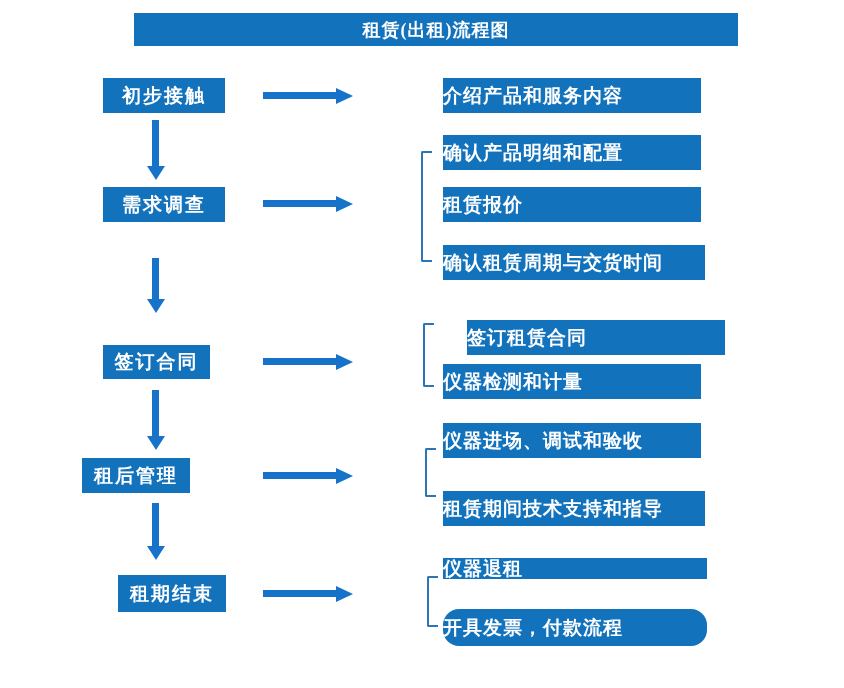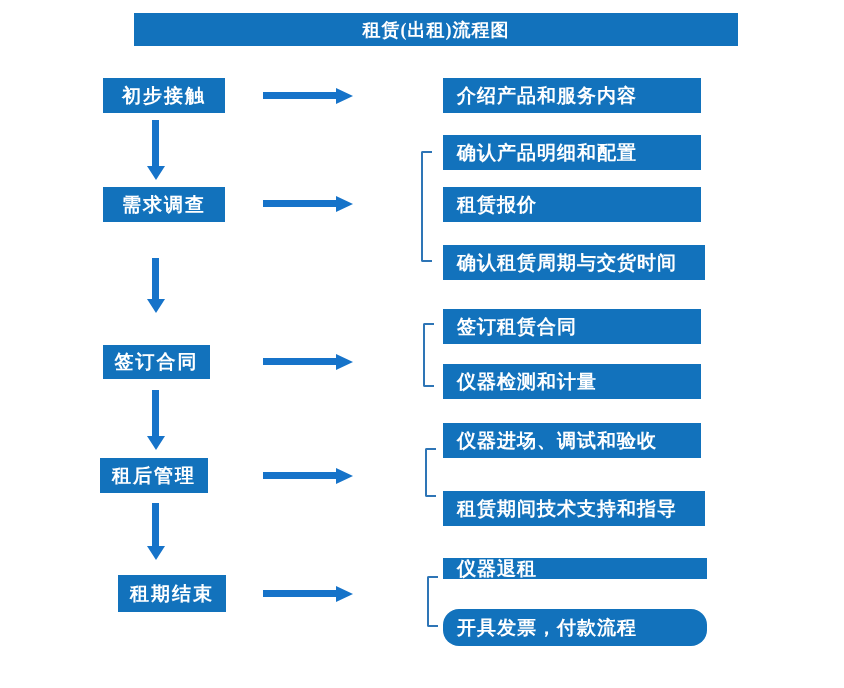--- a/index.html
+++ b/index.html
@@ -39,21 +39,20 @@
     letter-spacing: 2px;
     white-space: nowrap;
   }
   .rbox {
     position: absolute;
     left: 443px; width: 258px; height: 35px;
     background: var(--box-blue);
     color: var(--text-white);
     font-size: 19px; font-weight: bold;
     display: flex; align-items: center;
-    padding-left: 14px;
     letter-spacing: 1px;
     white-space: nowrap;
   }
   
   .harrow {
     position: absolute;
     width: 73px; height: 7px;
     background: var(--arrow-blue);
   }
   .harrow::after {
@@ -92,21 +91,21 @@
 </head>
 <body>
 
 <div class="canvas">
 
   <div class="title-bar">租赁(出租)流程图</div>
 
   <div class="lbox" style="left:103px; top:78px;  width:122px; height:35px;">初步接触</div>
   <div class="lbox" style="left:103px; top:187px; width:122px; height:35px;">需求调查</div>
   <div class="lbox" style="left:103px; top:345px; width:107px; height:34px;">签订合同</div>
-  <div class="lbox" style="left:100px; top:458px; width:108px; height:35px;">租后管理</div>
+  <div class="lbox" style="left:82px; top:458px; width:108px; height:35px;">租后管理</div>
   <div class="lbox" style="left:118px; top:575px; width:108px; height:37px;">租期结束</div>
 
   <div class="varrow" style="left:152px; top:120px; height:46px;"></div>
   <div class="varrow" style="left:152px; top:258px; height:41px;"></div>
   <div class="varrow" style="left:152px; top:390px; height:46px;"></div>
   <div class="varrow" style="left:152px; top:503px; height:43px;"></div>
 
   <div class="harrow" style="left:263px; top:92px;"></div>
   <div class="harrow" style="left:263px; top:200px;"></div>
   <div class="harrow" style="left:263px; top:358px;"></div>
@@ -117,21 +116,21 @@
   <div class="bracket" style="left:423px; top:323px; height:64px;"></div>
   <div class="bracket" style="left:425px; top:448px; height:49px;"></div>
   <div class="bracket" style="left:427px; top:576px; height:51px;"></div>
 
   <div class="rbox" style="top:78px;">介绍产品和服务内容</div>
 
   <div class="rbox" style="top:135px;">确认产品明细和配置</div>
   <div class="rbox" style="top:187px;">租赁报价</div>
   <div class="rbox" style="top:245px; width:262px;">确认租赁周期与交货时间</div>
 
-  <div class="rbox" style="top:309px;">签订租赁合同</div>
+  <div class="rbox" style="top:320px;margin-left:24px;">签订租赁合同</div>
   <div class="rbox" style="top:364px;">仪器检测和计量</div>
 
   <div class="rbox" style="top:423px;">仪器进场、调试和验收</div>
   <div class="rbox" style="top:491px; width:262px;">租赁期间技术支持和指导</div>
 
   <div class="rbox" style="top:558px; width:264px; height:21px;">仪器退租</div>
   <div class="rbox" style="top:609px; width:264px; height:37px;border-radius:16px;">开具发票，付款流程</div>
 
 </div>
 

